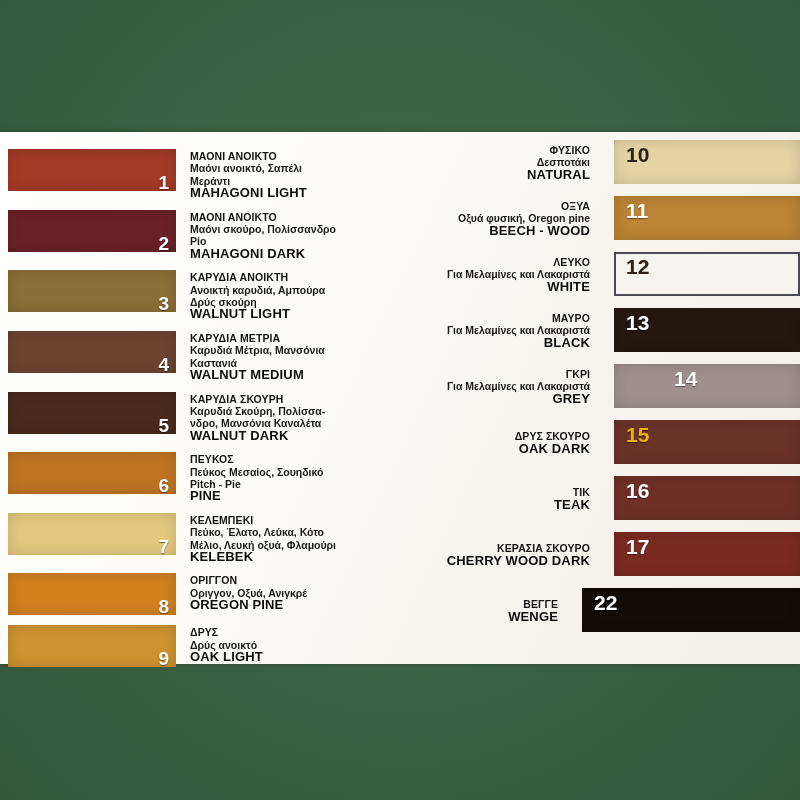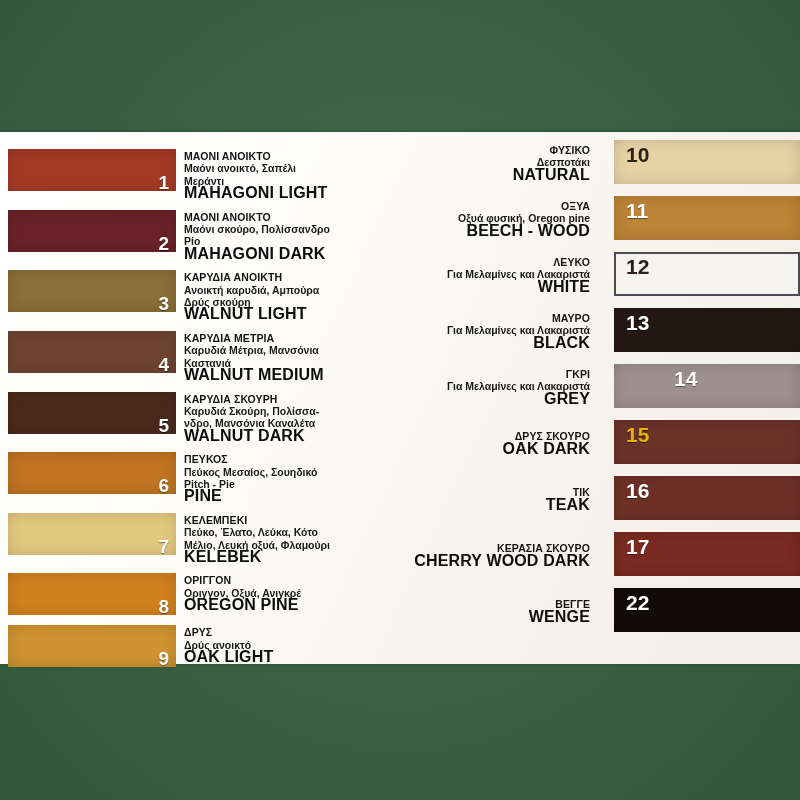--- a/index.html
+++ b/index.html
@@ -77,21 +77,21 @@
     position: absolute;
     right: 7px;
     bottom: -1px;
     font-size: 19px;
     font-weight: bold;
     line-height: 1;
     color: #ffffff;
     text-shadow: 0 1px 1px rgba(0,0,0,0.45);
   }
   .labels-l {
-    padding-left: 8px;
+    padding-left: 14px;
     padding-top: 1px;
     text-align: left;
   }
 
   
   .row-r {
     display: flex;
     flex-direction: row;
     align-items: flex-start;
     justify-content: flex-end;
@@ -140,21 +140,21 @@
     white-space: nowrap;
   }
   .t-sub {
     font-size: 10.5px;
     font-weight: bold;
     color: #181818;
     line-height: 12.4px;
     white-space: nowrap;
   }
   .t-en {
-    font-size: 16px;
+    font-size: 13px;
     font-weight: bold;
     color: #0d0d0d;
     letter-spacing: 0.15px;
     line-height: 12.4px;
     white-space: nowrap;
   }
 </style>
 </head>
 <body>
 
@@ -339,21 +339,21 @@
             </div>
             <div class="swatch-r" style="background: rgb(122, 42, 32);">
               <span class="num" style="color: rgb(255, 255, 255);">17</span>
             </div>
           </div>
           <div class="row-r">
             <div class="labels-r">
               <div class="t-main">ΒΕΓΓΕ</div>
               <div class="t-en">WENGE</div>
             </div>
-            <div class="swatch-r" style="background: rgb(18, 12, 8);">
+            <div class="swatch-r" style="background: rgb(18, 12, 8); padding-left: 32px;">
               <span class="num" style="color: rgb(255, 255, 255);">22</span>
             </div>
           </div>
         </div>
 
     </div>
   </div>
 </div>
 
 </body></html>

